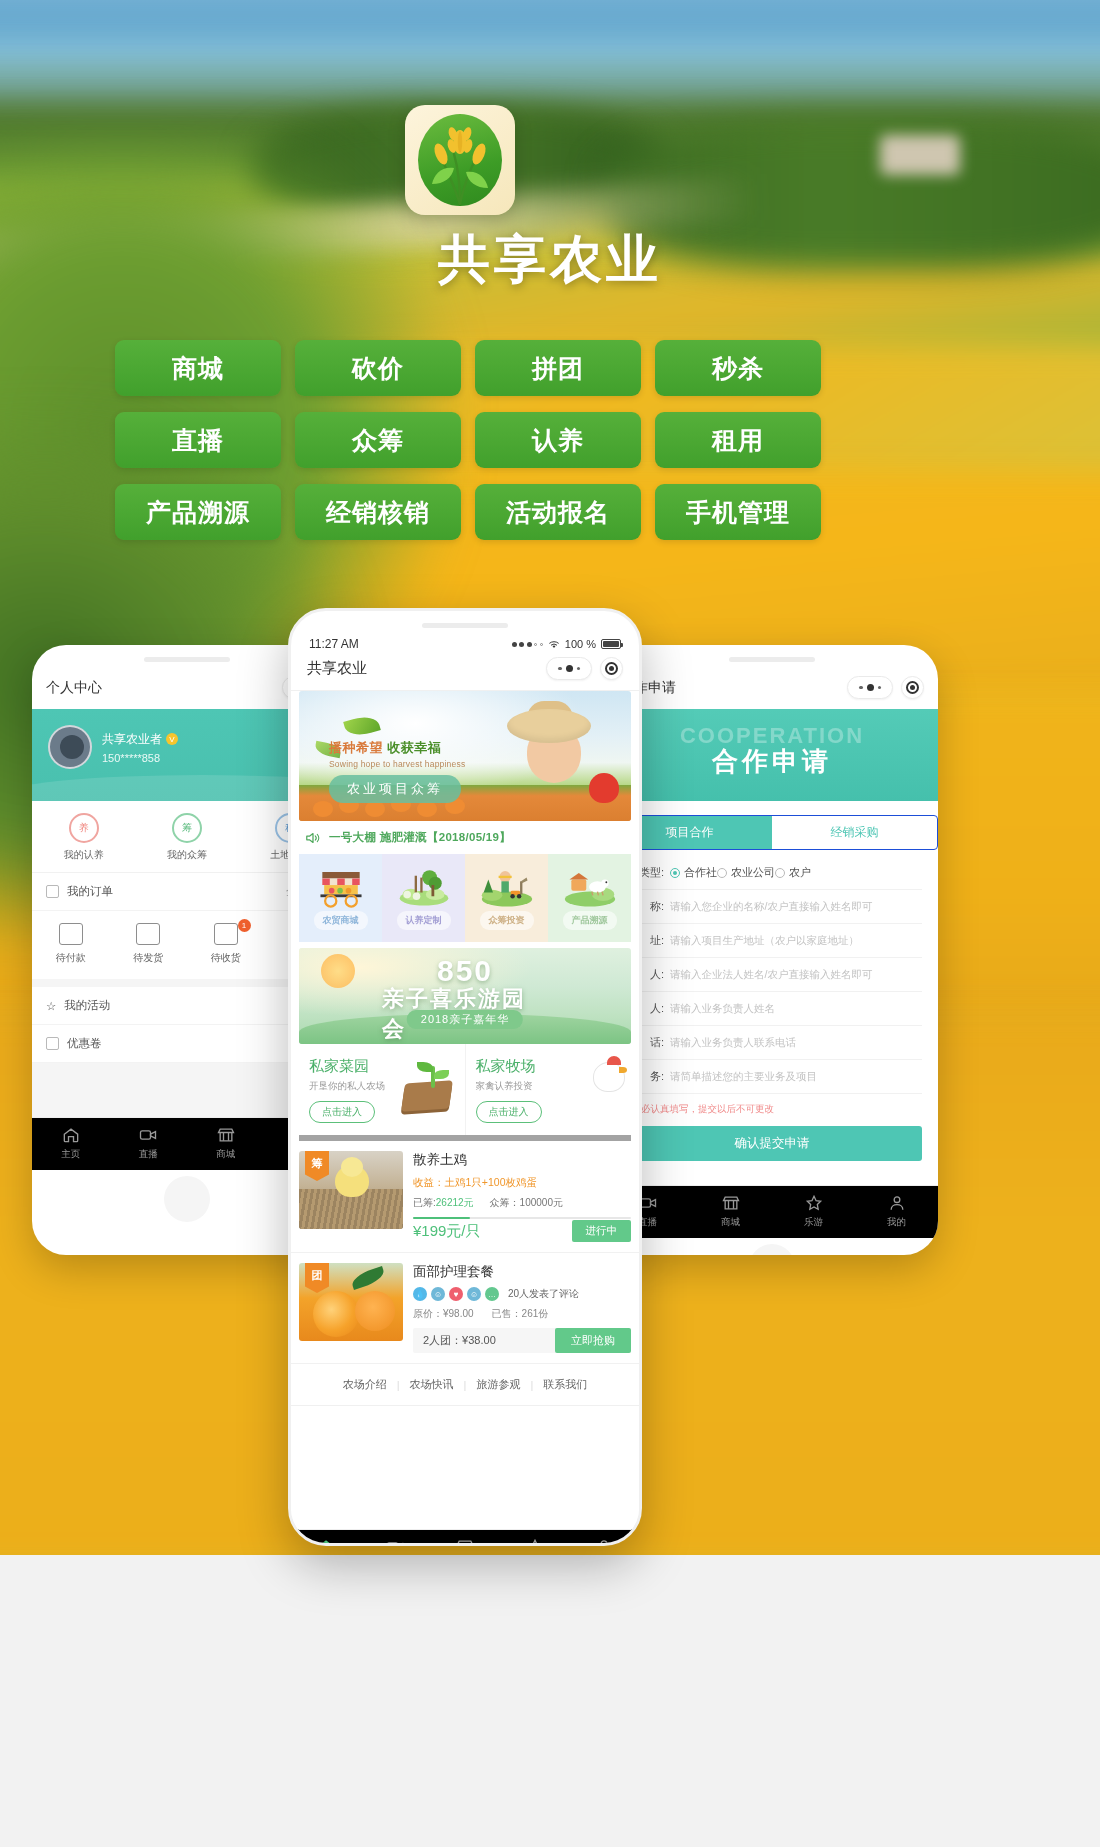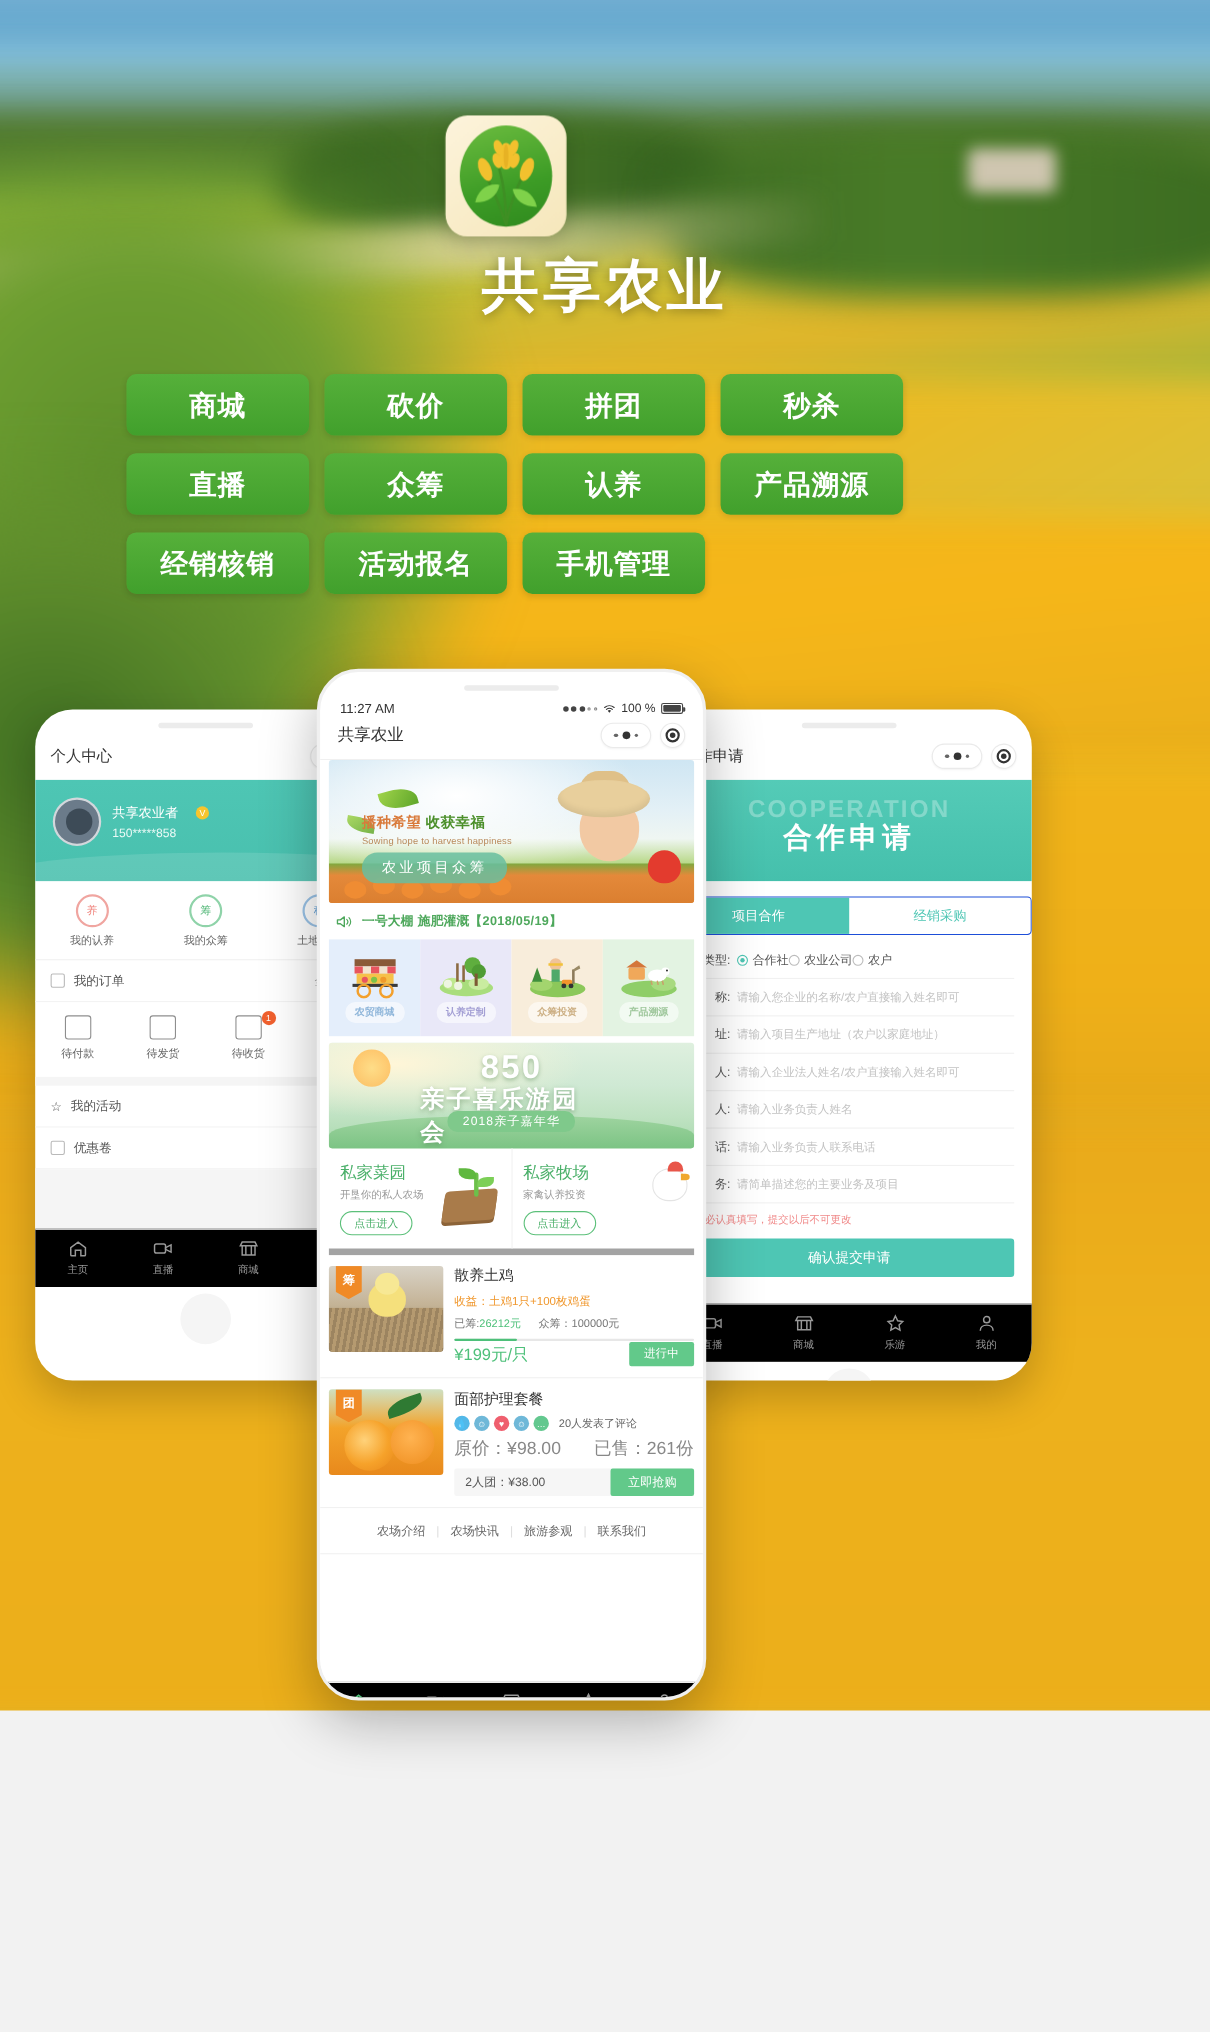--- a/index.html
+++ b/index.html
@@ -233,21 +233,21 @@
   .prod-stats b { font-weight:normal; color:#4ec07a; }
   .progress { height:2px; background:#e7e7e7; margin-top:7px; border-radius:2px; position:relative; }
   .progress i { position:absolute; left:0; top:0; bottom:0; background:#4ec07a; border-radius:2px; }
   .prod-bottom { display:flex; align-items:center; justify-content:space-between; margin-top:1px; }
   .price { font-size:15px; color:#4ec07a; }
   .buy-btn { background:#62c98a; color:#fff; font-size:10.5px; border-radius:2px; padding:4px 14px; }
   .tag-dots { display:flex; gap:4px; align-items:center; margin-top:6px; }
   .tdot { width:14px; height:14px; border-radius:50%; display:flex; align-items:center; justify-content:center;
           font-size:8px; color:#fff; }
   .reviews { font-size:10px; color:#666; margin-left:5px; }
-  .price-row { display:flex; gap:30px; font-size:16px; color:#888; margin-top:6px; }
+  .price-row { display:flex; gap:18px; font-size:10px; color:#888; margin-top:6px; }
   .group-row { display:flex; align-items:center; justify-content:space-between; margin-top:7px;
                background:#f6f6f6; border-radius:2px;gap:28px; }
   .group-left { font-size:11px; color:#555; padding:5px 10px; }
   .buy-btn2 { background:#62c98a; color:#fff; font-size:11px; border-radius:2px; padding:5px 16px; }
 
   
   .flinks { display:flex; align-items:center; justify-content:center; gap:10px;
             padding:13px 0; font-size:11px; color:#666; border-bottom:1px solid #f0f0f0; }
   .flinks span.sep { color:#ddd; }
 
@@ -263,21 +263,21 @@
   .lp-head { display:flex; align-items:center; justify-content:space-between; padding:14px 14px 10px; }
   .lp-title { font-size:14px; color:#333; }
   .lp-hero { height:92px; background:linear-gradient(180deg,#4ec6b4,#49c0ae); position:relative; overflow:hidden; }
   .lp-wave { position:absolute; left:-10%; bottom:-14px; width:130%; height:40px; background:rgba(255,255,255,.12);
              border-radius:50% 50% 0 0; }
   .lp-user { display:flex; align-items:center; gap:10px; padding:16px 16px; }
   .avatar { width:44px; height:44px; border-radius:50%; background:#6b7b8a; border:2px solid rgba(255,255,255,.7);
             overflow:hidden; flex:none; position:relative; }
   .avatar::after { content:""; position:absolute; left:10px; top:8px; width:24px; height:24px; border-radius:50%;
                    background:#3d4b57; }
-  .lp-name { color:#fff; font-size:12px; display:flex; align-items:center; gap:16px; }
+  .lp-name { color:#fff; font-size:12px; display:flex; align-items:center; gap:4px; }
   .vbadge { width:12px; height:12px; border-radius:50%; background:#f7c52d; color:#fff; font-size:8px;
             display:flex; align-items:center; justify-content:center; }
   .lp-phone { color:#eafaf6; font-size:11px; margin-top:4px; }
   .lp-3 { display:flex; padding:12px 0 10px; border-bottom:1px solid #f1f1f1; }
   .lp3c { flex:1; display:flex; flex-direction:column; align-items:center; gap:5px; }
   .ring-ico { width:30px; height:30px; border-radius:50%; border:2px solid #f0a5a0;
               display:flex; align-items:center; justify-content:center; font-size:10px; color:#f0857e; }
   .ring-ico.b { border-color:#8fd3a9; color:#54b879; }
   .ring-ico.c { border-color:#9bc4e8; color:#5c9bd4; }
   .lp3l { font-size:10px; color:#666; }
@@ -372,20 +372,21 @@
   <div class="app-title">共享农业</div>
 
   <div class="feat-grid">
     <div class="feat-btn">商城</div>
     <div class="feat-btn">砍价</div>
     <div class="feat-btn">拼团</div>
     <div class="feat-btn">秒杀</div>
     <div class="feat-btn">直播</div>
     <div class="feat-btn">众筹</div>
     <div class="feat-btn">认养</div>
+    <div class="feat-btn">租用</div>
     <div class="feat-btn">产品溯源</div>
     <div class="feat-btn">经销核销</div>
     <div class="feat-btn">活动报名</div>
     <div class="feat-btn">手机管理</div>
   </div>
 
   <div class="phone phone-shadow" id="phone-left">
     <div class="notch-bar"></div>
     <div class="lp-head">
       <div class="lp-title">个人中心</div>

